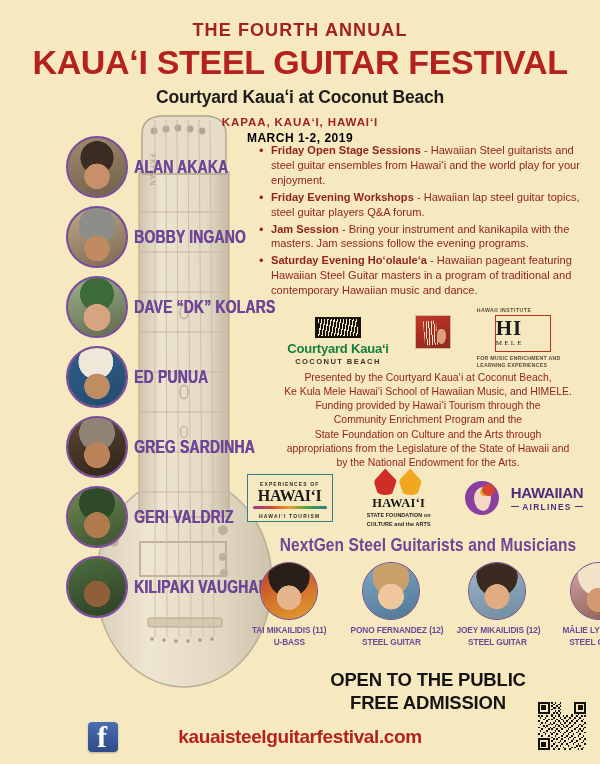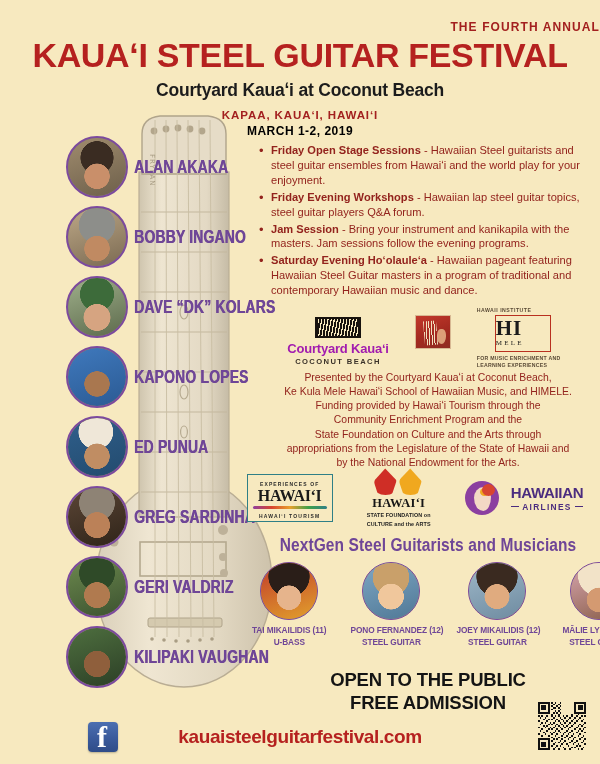--- a/index.html
+++ b/index.html
@@ -33,23 +33,22 @@
   }
 
   
   .header { position: absolute; left: 0; top: 0; width: 600px; z-index: 5; text-align: center; }
 
   .kicker {
     margin-top: 20px;
     color: #a3201f;
     font-family: "Liberation Sans", sans-serif;
     font-weight: bold;
-    font-size: 12px;
+    font-size: 18px;
     letter-spacing: 1.1px;
-    text-align: right;
   }
 
   .main-title {
     margin-top: 5px;
     color: #b5211f;
     font-family: "Liberation Sans", sans-serif;
     font-weight: bold;
     font-size: 33px;
     letter-spacing: -0.3px;
     line-height: 1.06;
@@ -167,21 +166,21 @@
     position: relative;
     overflow: hidden;
   }
   .cy-mark::before {
     content: "";
     position: absolute;
     left: 3px; top: 2px; right: 3px; bottom: 2px;
     background: repeating-linear-gradient(100deg,
       #f7e9bf 0px, #f7e9bf 1.2px, #17120e 1.2px, #17120e 3.1px);
   }
-  .cy-name { font-size: 13px; font-weight: bold; color: #a21caf; letter-spacing: -0.2px; }
+  .cy-name { font-size: 13px; font-weight: bold; color: #15803d; letter-spacing: -0.2px; }
   .cy-sub { font-size: 7.6px; font-weight: bold; color: #3a3229; letter-spacing: 1.4px; margin-top: 1px; }
 
   .kkm-logo {
     width: 36px; height: 34px;
     margin-top: 8px;
     background: linear-gradient(160deg, #c2382b 0%, #a32a20 55%, #8e2c22 100%);
     position: relative;
     border: 1px solid #d8b893;
     overflow: hidden;
   }
@@ -500,28 +499,20 @@
       <div class="artist-name">BOBBY INGANO</div>
     </div>
     <div class="artist-row">
       <div class="artist-photo">
         <div class="face" style="background:
           radial-gradient(circle at 50% 68%, #d6a481 0 27%, transparent 28%),
           radial-gradient(circle at 50% 28%, #3d6b3a 0 33%, transparent 34%),
           linear-gradient(160deg,#9fb08b,#5d6a4c);"></div>
       </div>
       <div class="artist-name">DAVE “DK” KOLARS</div>
-    </div>
-    <div class="artist-row">
-      <div class="artist-photo">
-        <div class="face" style="background:
-          radial-gradient(circle at 50% 62%, #a9774f 0 27%, transparent 28%),
-          linear-gradient(160deg,#3f79bd,#2b5a93);"></div>
-      </div>
-      <div class="artist-name">KAPONO LOPES</div>
     </div>
     <div class="artist-row">
       <div class="artist-photo">
         <div class="face" style="background:
           radial-gradient(circle at 50% 66%, #c08d63 0 26%, transparent 27%),
           radial-gradient(circle at 48% 24%, #efe7d8 0 32%, transparent 33%),
           linear-gradient(160deg,#2f5f8c,#234b6e);"></div>
       </div>
       <div class="artist-name">ED PUNUA</div>
     </div>

